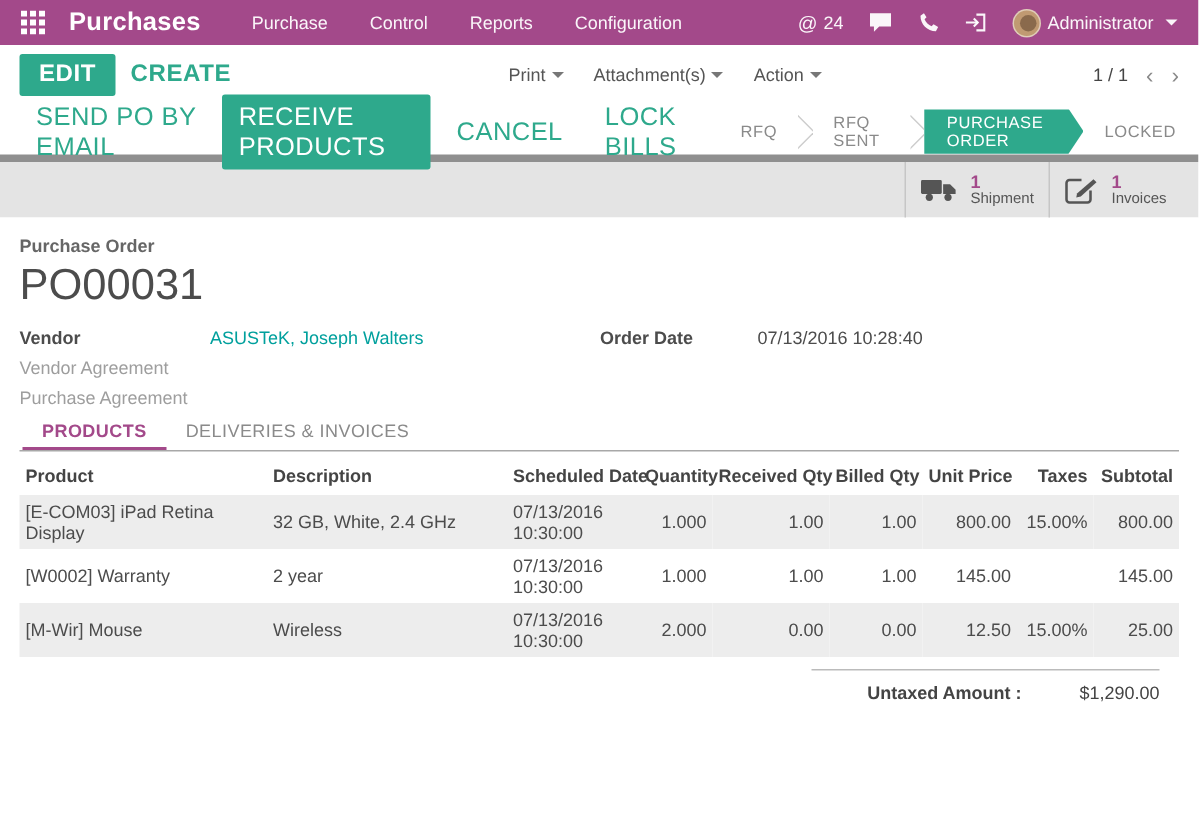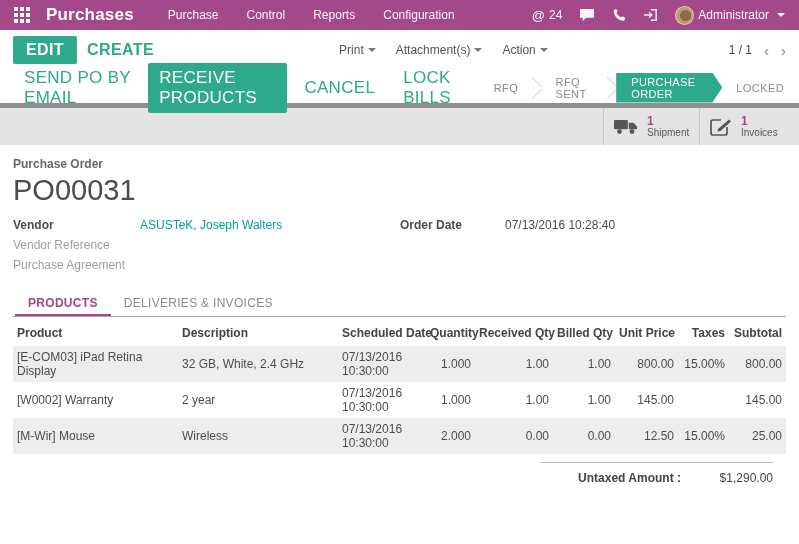--- a/index.html
+++ b/index.html
@@ -63,21 +63,21 @@
   .fields{display:flex;}
   .fgroup{display:flex;flex-direction:column;gap:5px;}
   .fgroup.left{width:387px;}
   .frow{display:flex;min-height:15px;}
   .flabel{width:127px;flex:none;font-weight:bold;color:#4c4c4c;}
   .flabel.empty{font-weight:normal;color:#9e9e9e;}
   .fvalue{color:#4c4c4c;}
   .fvalue.link{color:var(--link);cursor:pointer;}
   .fgroup.right .flabel{width:105px;}
   
-  .tabs{display:flex;margin-top:16px;border-bottom:1px solid #a8a8a8;padding-left:2px;}
+  .tabs{display:flex;border-bottom:1px solid #a8a8a8;padding-left:2px;}
   .tab{padding:7px 13px 6px;font-size:12px;letter-spacing:.3px;color:#8a8a8a;cursor:pointer;}
   .tab.active{color:var(--magenta);font-weight:bold;border-bottom:2px solid var(--magenta);padding-bottom:4px;}
   
   table.lines{width:773px;border-collapse:collapse;table-layout:fixed;margin-top:2px;}
   table.lines th{font-size:12px;font-weight:bold;color:#444;text-align:left;padding:7px 4px 6px;white-space:nowrap;}
   table.lines th.num,table.lines td.num{text-align:right;}
   table.lines td{font-size:12px;color:#4c4c4c;padding:4px 4px;vertical-align:middle;line-height:14px;}
   table.lines tbody tr{height:32px;cursor:pointer;}
   table.lines tbody tr:nth-child(odd){background:#ededed;}
   
@@ -212,21 +212,21 @@
   <div class="doc-type">Purchase Order</div>
   <div class="doc-name">PO00031</div>
 
   <div class="fields">
     <div class="fgroup left">
       <div class="frow">
         <span class="flabel">Vendor</span>
         <span class="fvalue link">ASUSTeK, Joseph Walters</span>
       </div>
       <div class="frow">
-        <span class="flabel empty">Vendor Reference</span>
+        <span class="flabel empty">Vendor Agreement</span>
         <span class="fvalue"></span>
       </div>
       <div class="frow">
         <span class="flabel empty">Purchase Agreement</span>
         <span class="fvalue"></span>
       </div>
     </div>
     <div class="fgroup right">
       <div class="frow">
         <span class="flabel">Order Date</span>

